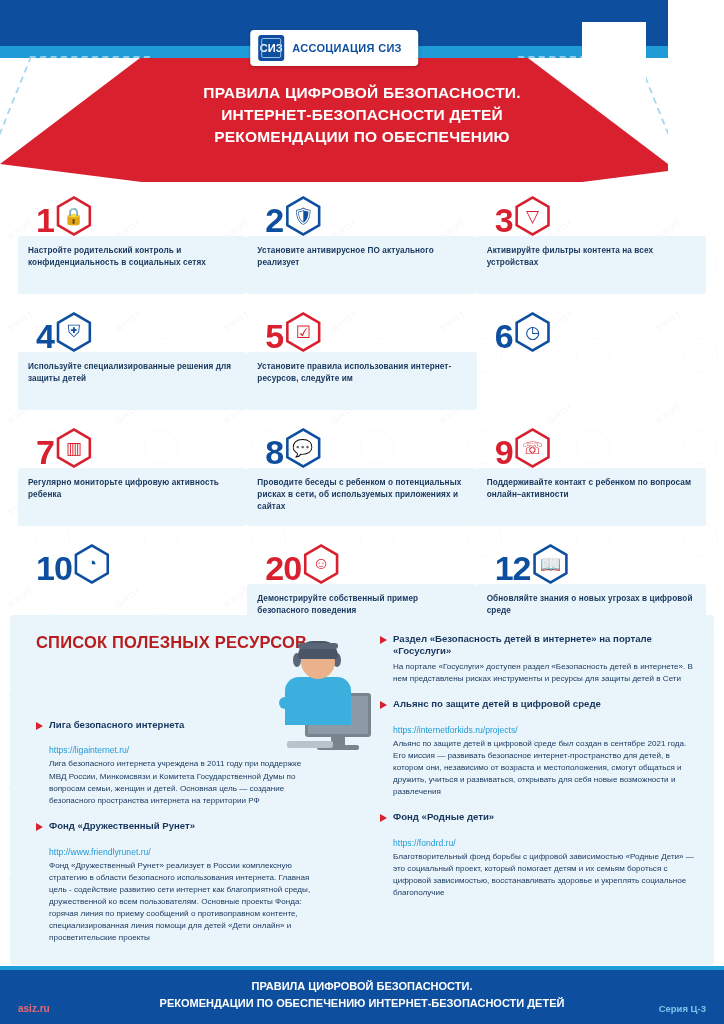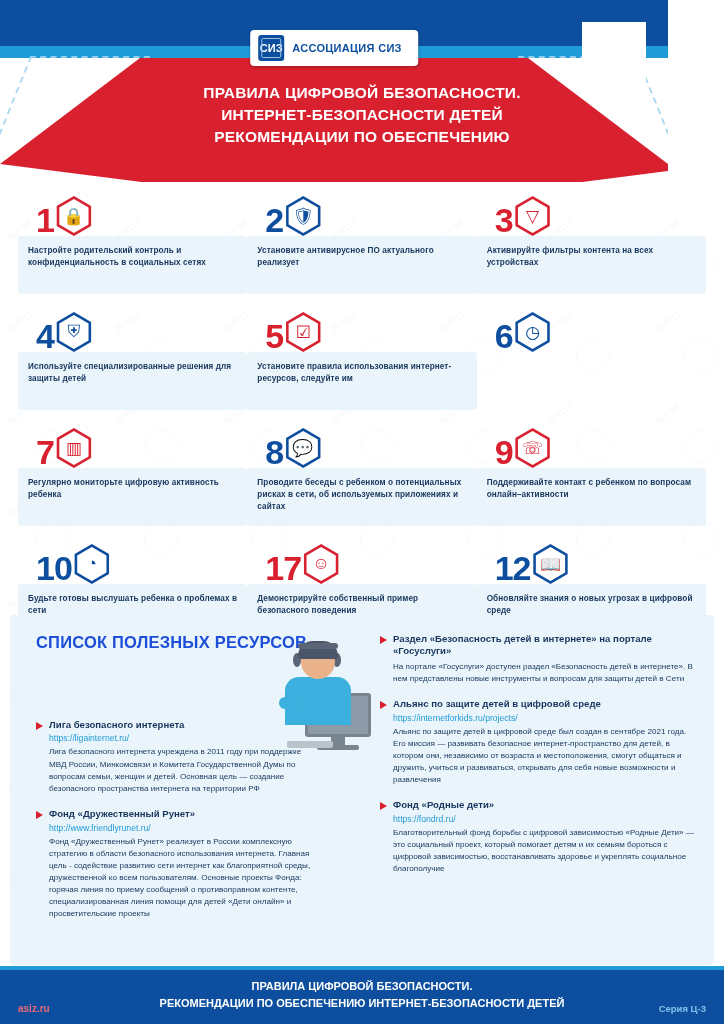--- a/index.html
+++ b/index.html
@@ -175,40 +175,40 @@
   
   .resources {
     position:absolute; top:615px; left:10px;
     width:704px; height:350px;
     background:#eaf4fb;
     border-radius:4px;
     overflow:hidden;
   }
   .res-title {
     position:absolute; top:18px; left:26px;
-    color:#1d4ed8;
+    color:#b91c1c;
     font-size:16.5px; font-weight:700; letter-spacing:.2px;
   }
   .res-sub {
     position:absolute; top:41px; left:26px; width:245px;
     color:#17365d; font-size:10.5px; line-height:1.45; font-weight:600;
   }
   .res-col-l { position:absolute; top:104px; left:26px; width:282px; }
   .res-col-r { position:absolute; top:18px; left:370px; width:315px; }
   .res-item { margin-bottom:13px; position:relative; padding-left:13px; }
   .res-item:before {
     content:"";
     position:absolute; left:0; top:3px;
     width:0;height:0;
     border-left:7px solid #d8202f;
     border-top:4.5px solid transparent;
     border-bottom:4.5px solid transparent;
   }
   .res-name { font-size:9.6px; font-weight:700; color:#17365d; line-height:1.3; }
-  .res-url { font-size:8.6px; color:#1f9bd8; margin-top:2px; }
+  .res-url { font-size:8.6px; color:#1f9bd8; margin-top:14px; }
   .res-desc { font-size:8.1px; color:#17365d; line-height:1.5; margin-top:3px; }
 
   
   .illus { position:absolute; top:26px; left:255px; width:110px; height:120px; }
   .head { position:absolute; left:36px; top:4px; width:34px;height:34px;border-radius:50%;background:#e9b28a; }
   .hair { position:absolute; left:33px; top:0px; width:40px;height:18px;border-radius:20px 20px 4px 4px;background:#4a5568; }
   .ear-l { position:absolute; left:28px; top:12px; width:8px;height:14px;border-radius:50%;background:#5a6578; }
   .ear-r { position:absolute; left:68px; top:12px; width:8px;height:14px;border-radius:50%;background:#5a6578; }
   .band { position:absolute; left:33px; top:2px; width:40px;height:6px;border-radius:4px;background:#5a6578; }
   .body-sh { position:absolute; left:20px; top:36px; width:66px;height:48px;border-radius:14px 14px 0 0;background:#3bb0de; }
@@ -442,25 +442,24 @@
         <div class="tip-body">Поддерживайте  контакт с ребенком по вопросам онлайн–активности</div>
       </div>
       <div class="tip">
         <div class="tip-head">
           <span class="tip-num blue">10</span>
           <span class="tip-icon">
             <span class="hexblue"></span>
             <span class="hex-in">◔</span>
           </span>
         </div>
-        <div class="tip-body">Будьте  готовы выслушать ребенка о проблемах в сети</div>
-      </div>
-      <div class="tip">
-        <div class="tip-head">
-          <span class="tip-num">17</span>
+      </div>
+      <div class="tip">
+        <div class="tip-head">
+          <span class="tip-num">20</span>
           <span class="tip-icon">
             <span class="hexred"></span>
             <span class="hex-in red">☺</span>
           </span>
         </div>
         <div class="tip-body">Демонстрируйте  собственный пример безопасного поведения</div>
       </div>
       <div class="tip">
         <div class="tip-head">
           <span class="tip-num blue">12</span>
@@ -498,21 +497,21 @@
         </div>
         <div class="res-item">
           <div class="res-name">Фонд «Дружественный Рунет»</div>
           <div class="res-url">http://www.friendlyrunet.ru/</div>
           <div class="res-desc">Фонд «Дружественный Рунет» реализует в России комплексную стратегию в области безопасного использования интернета. Главная цель - содействие развитию сети интернет как благоприятной среды, дружественной ко всем пользователям. Основные проекты Фонда: горячая линия по приему сообщений о противоправном контенте, специализированная линия помощи для детей «Дети онлайн» и просветительские проекты</div>
         </div>
       </div>
     <div class="res-col-r" id="resRight">
         <div class="res-item">
           <div class="res-name">Раздел «Безопасность детей в интернете» на портале «Госуслуги»</div>
-          <div class="res-desc">На портале «Госуслуги» доступен раздел «Безопасность детей в интернете». В нем представлены новые инструменты и вопросам для защиты детей в Сети</div>
+          <div class="res-desc">На портале «Госуслуги» доступен раздел «Безопасность детей в интернете». В нем представлены рисках инструменты и ресурсы для защиты детей в Сети</div>
         </div>
         <div class="res-item">
           <div class="res-name">Альянс по защите детей в цифровой среде</div>
           <div class="res-url">https://internetforkids.ru/projects/</div>
           <div class="res-desc">Альянс по защите детей в цифровой среде был создан в сентябре 2021 года. Его миссия — развивать безопасное интернет-пространство для детей, в котором они, независимо от возраста и местоположения, смогут общаться и дружить, учиться и развиваться, открывать для себя новые возможности и развлечения</div>
         </div>
         <div class="res-item">
           <div class="res-name">Фонд «Родные дети»</div>
           <div class="res-url">https://fondrd.ru/</div>
           <div class="res-desc">Благотворительный фонд борьбы с цифровой зависимостью «Родные Дети» — это социальный проект, который помогает детям и их семьям бороться с цифровой зависимостью, восстанавливать здоровье и укреплять социальное благополучие</div>

